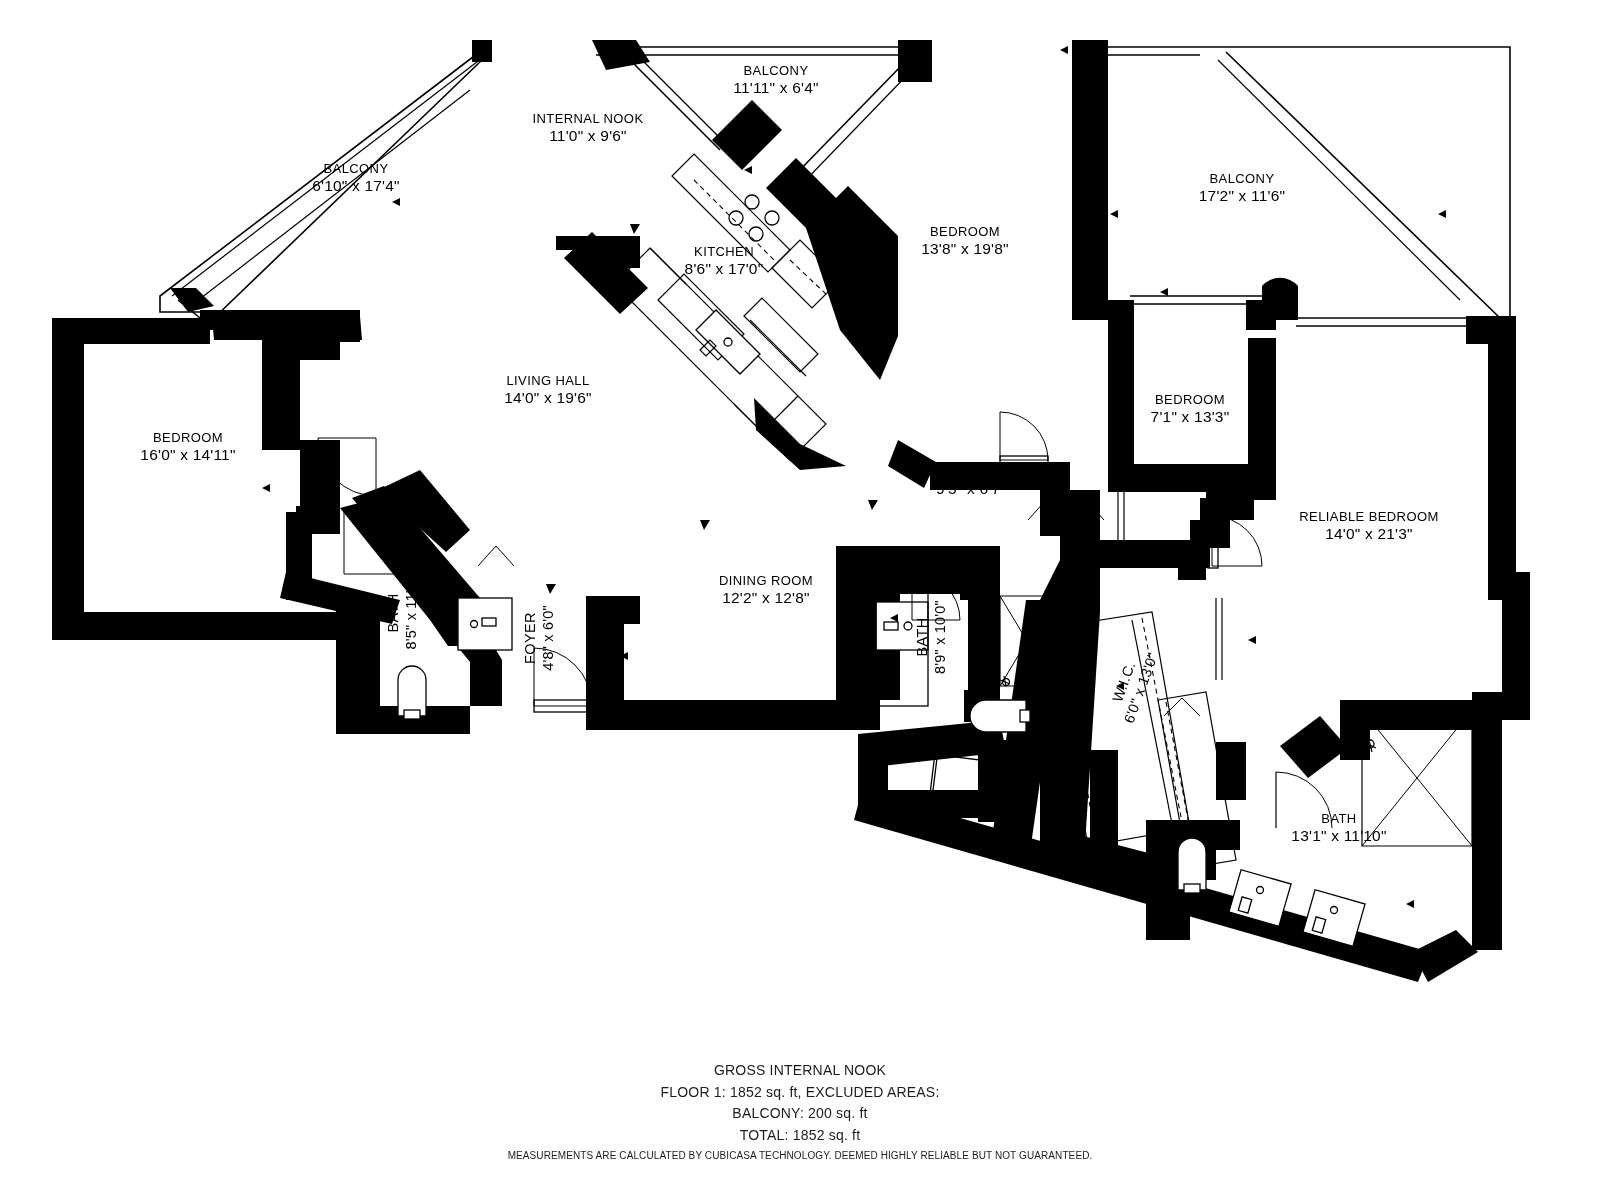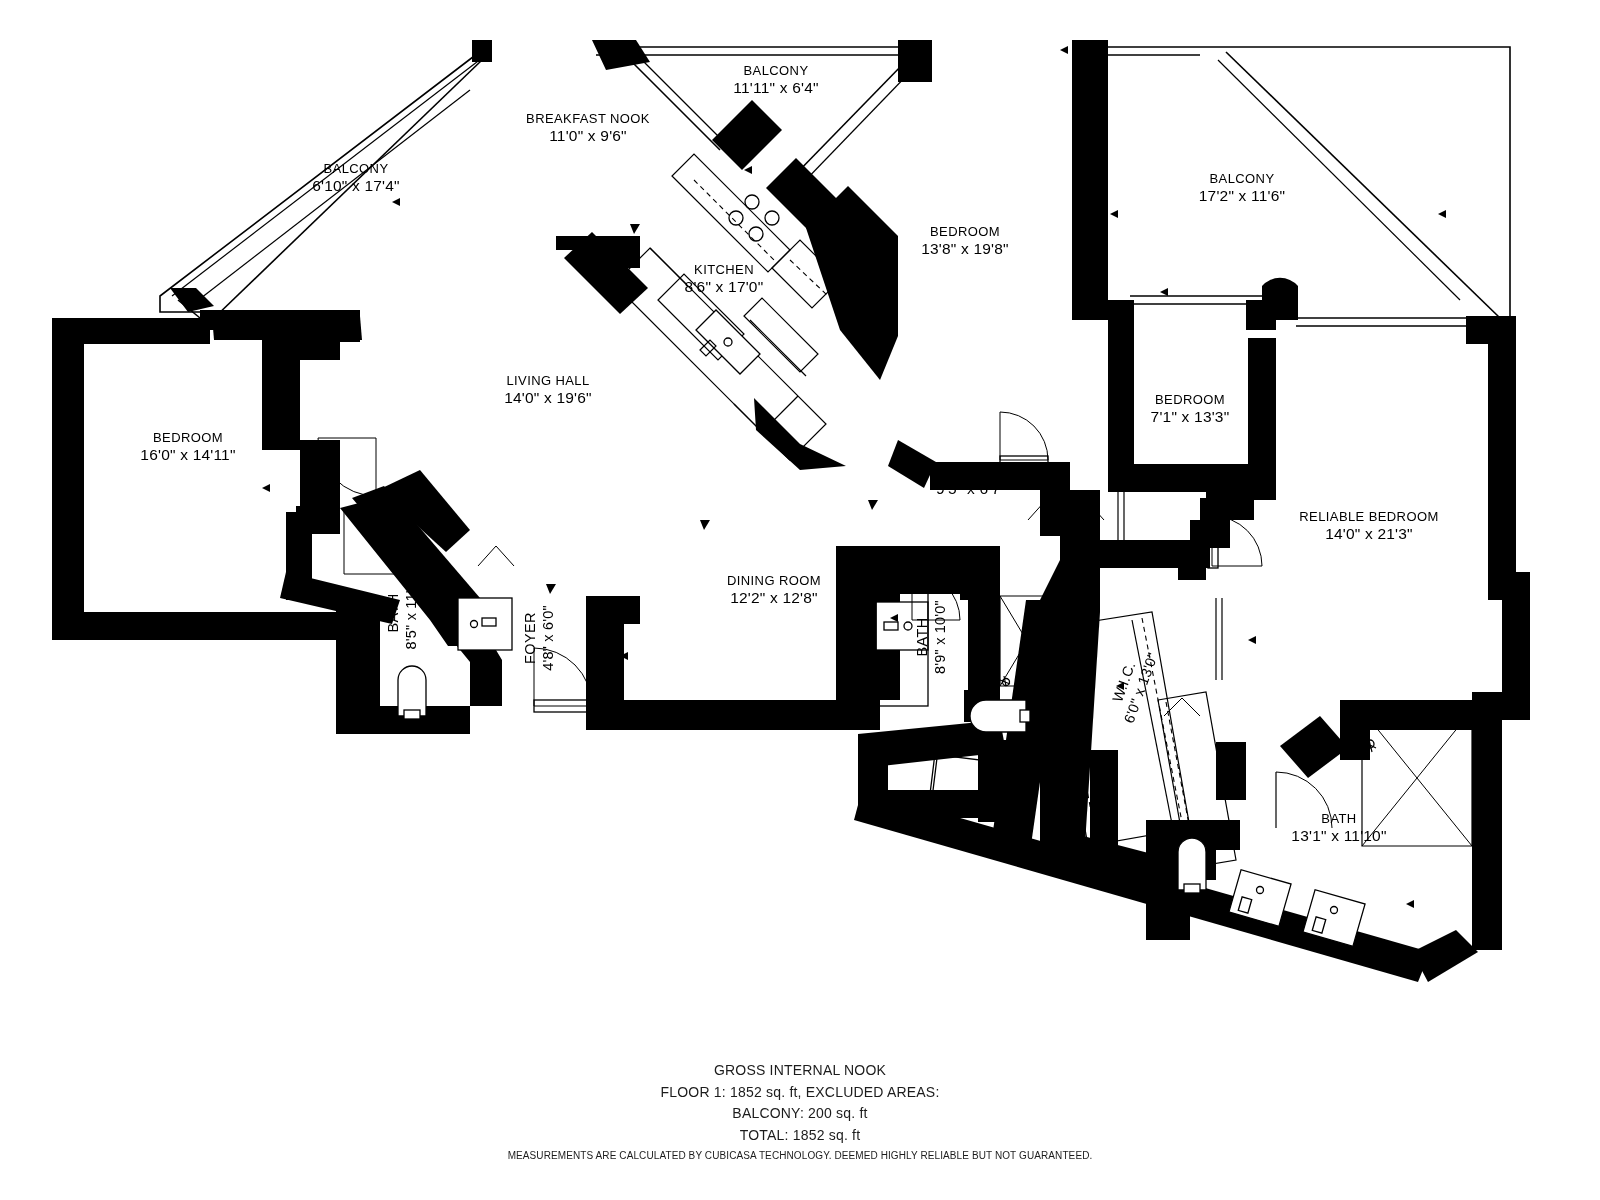--- a/index.html
+++ b/index.html
@@ -391,40 +391,40 @@
     </g>
 
   </svg>
 
   <div class="room-label" style="left:776px; top:80px; transform:translate(-50%,-50%);">
     <span class="rname">BALCONY</span>
     <span class="rdim">11'11" x 6'4"</span>
   </div>
 
   <div class="room-label" style="left:588px; top:128px; transform:translate(-50%,-50%);">
-    <span class="rname">BREAKFAST NOOK</span>
+    <span class="rname">INTERNAL NOOK</span>
     <span class="rdim">11'0" x 9'6"</span>
   </div>
 
   <div class="room-label" style="left:356px; top:178px; transform:translate(-50%,-50%);">
     <span class="rname">BALCONY</span>
     <span class="rdim">6'10" x 17'4"</span>
   </div>
 
   <div class="room-label" style="left:1242px; top:188px; transform:translate(-50%,-50%);">
     <span class="rname">BALCONY</span>
     <span class="rdim">17'2" x 11'6"</span>
   </div>
 
   <div class="room-label" style="left:965px; top:241px; transform:translate(-50%,-50%);">
     <span class="rname">BEDROOM</span>
     <span class="rdim">13'8" x 19'8"</span>
   </div>
 
-  <div class="room-label" style="left:724px; top:261px; transform:translate(-50%,-50%);margin-top:18px;">
+  <div class="room-label" style="left:724px; top:261px; transform:translate(-50%,-50%);">
     <span class="rname">KITCHEN</span>
     <span class="rdim">8'6" x 17'0"</span>
   </div>
 
   <div class="room-label" style="left:548px; top:390px; transform:translate(-50%,-50%);">
     <span class="rname">LIVING HALL</span>
     <span class="rdim">14'0" x 19'6"</span>
   </div>
 
   <div class="room-label" style="left:1190px; top:409px; transform:translate(-50%,-50%);">
@@ -440,21 +440,21 @@
   <div class="room-label" style="left:971px; top:481px; transform:translate(-50%,-50%);">
     <span class="rname">HALL</span>
     <span class="rdim">9'5" x 6'7"</span>
   </div>
 
   <div class="room-label" style="left:1369px; top:526px; transform:translate(-50%,-50%);">
     <span class="rname">RELIABLE BEDROOM</span>
     <span class="rdim">14'0" x 21'3"</span>
   </div>
 
-  <div class="room-label" style="left:766px; top:590px; transform:translate(-50%,-50%);margin-left:8px;">
+  <div class="room-label" style="left:766px; top:590px; transform:translate(-50%,-50%);">
     <span class="rname">DINING ROOM</span>
     <span class="rdim">12'2" x 12'8"</span>
   </div>
 
   <div class="room-label rot90 rot-small" style="left:403px; top:613px; transform:translate(-50%,-50%) rotate(-90deg);">
     <span class="rname">BATH</span>
     <span class="rdim">8'5" x 11'2"</span>
   </div>
 
   <div class="room-label rot90 rot-small" style="left:540px; top:638px; transform:translate(-50%,-50%) rotate(-90deg);">

